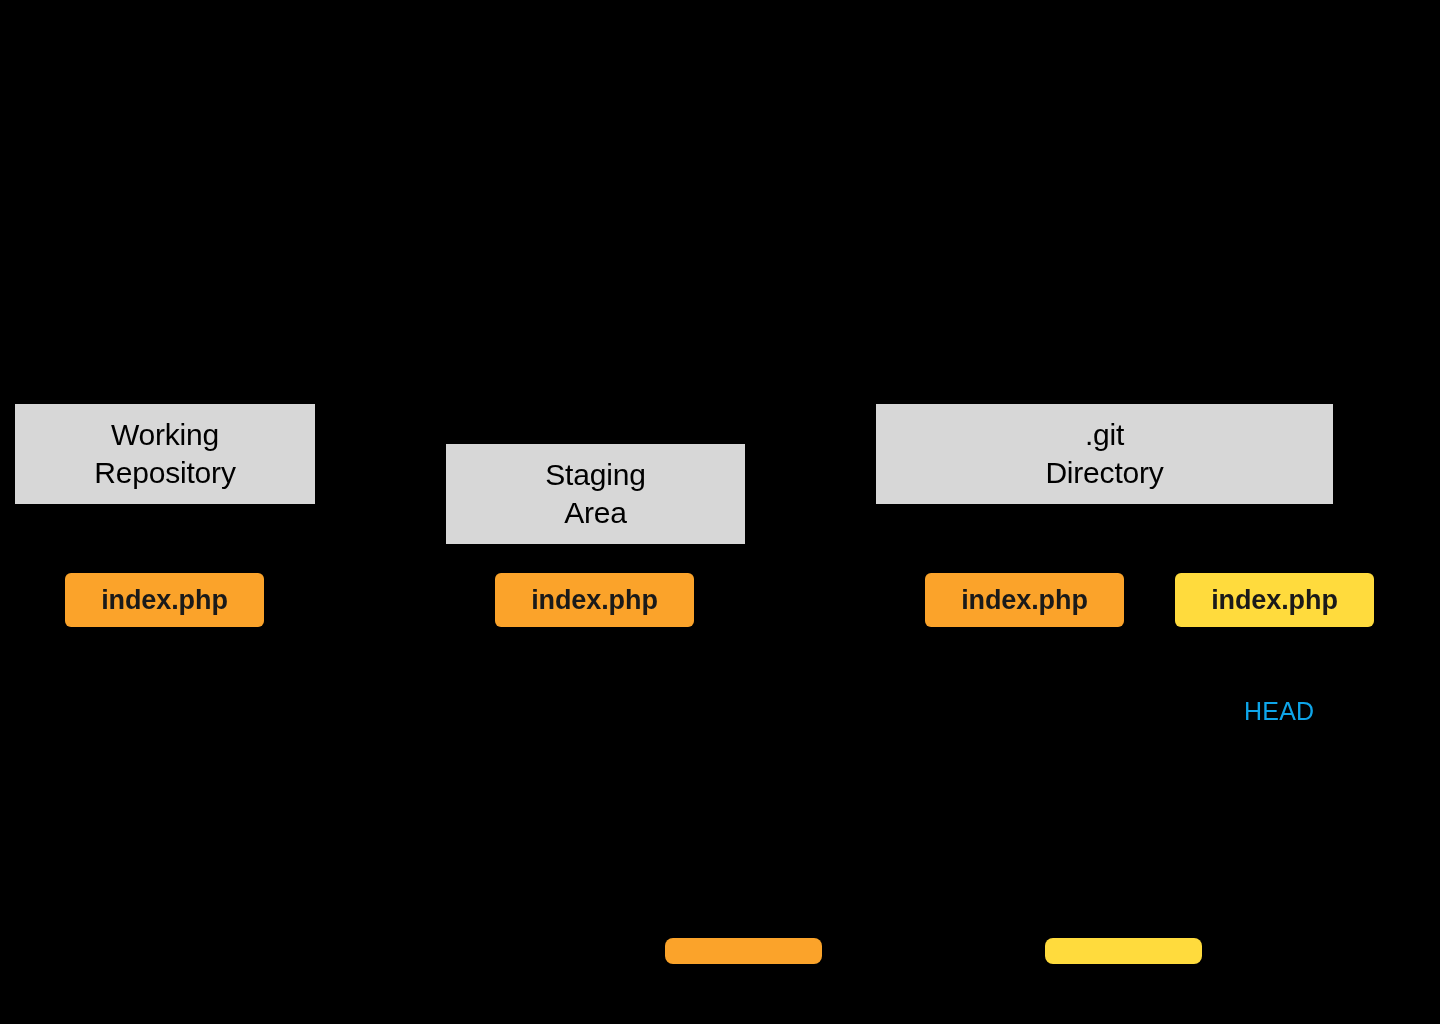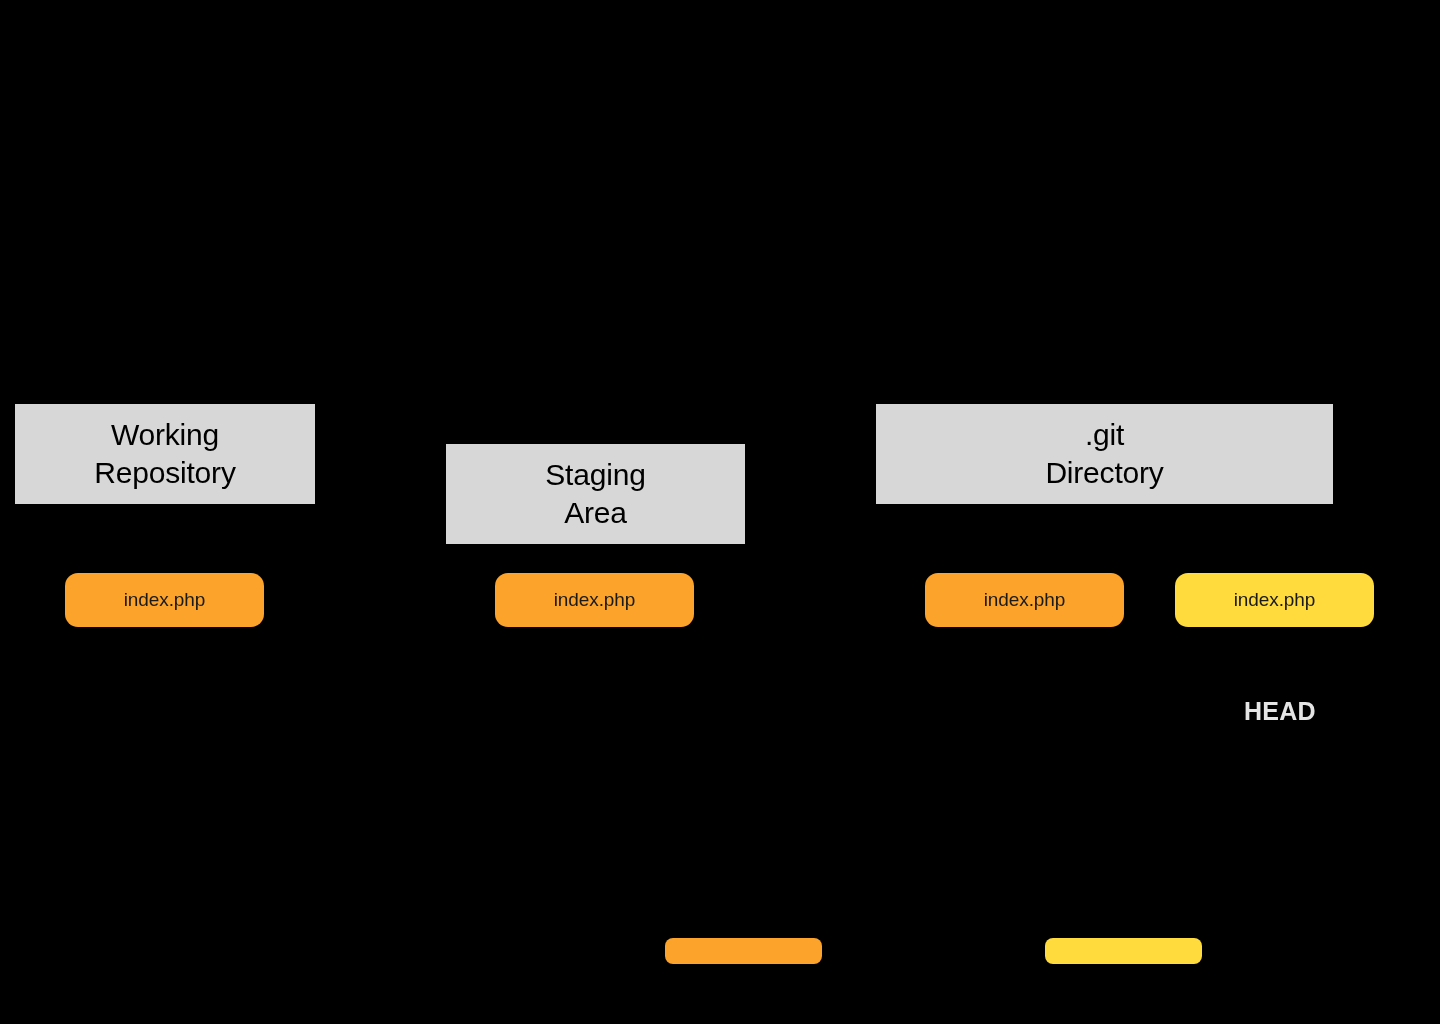--- a/index.html
+++ b/index.html
@@ -47,45 +47,45 @@
 
   #header-working   { left: 15px;  top: 404px; width: 300px; height: 100px; }
   #header-staging   { left: 446px; top: 404px; width: 299px; height: 100px; margin-top: 40px; }
   #header-repo      { left: 876px; top: 404px; width: 457px; height: 100px; }
 
   
   .file-pill {
     position: absolute;
     box-sizing: border-box;
     height: 54px;
-    border-radius: 13px;
+    border-radius: 6px;
     display: flex;
     align-items: center;
     justify-content: center;
-    font-size: 19px;
-    font-weight: 400;
+    font-size: 27px;
+    font-weight: 700;
     color: #1a1a1a;
     letter-spacing: -0.1px;
   }
   .pill-orange { background: #fba32a; }
   .pill-yellow { background: #ffdb3d; }
 
   #pill-working     { left: 65px;   top: 573px; width: 199px; }
   #pill-staging     { left: 495px;  top: 573px; width: 199px; }
   #pill-repo-commit { left: 925px;  top: 573px; width: 199px; }
   #pill-repo-head   { left: 1175px; top: 573px; width: 199px; }
 
   
   #head-label {
     position: absolute;
     left: 1244px;
     top: 697px;
-    color: #e5e5e5;
+    color: #0ea5e9;
     font-size: 25px;
-    font-weight: 700;
+    font-weight: 400;
     letter-spacing: 0.2px;
     white-space: pre;
   }
 
   
   .legend-swatch {
     position: absolute;
     height: 26px;
     border-radius: 8px;
   }

